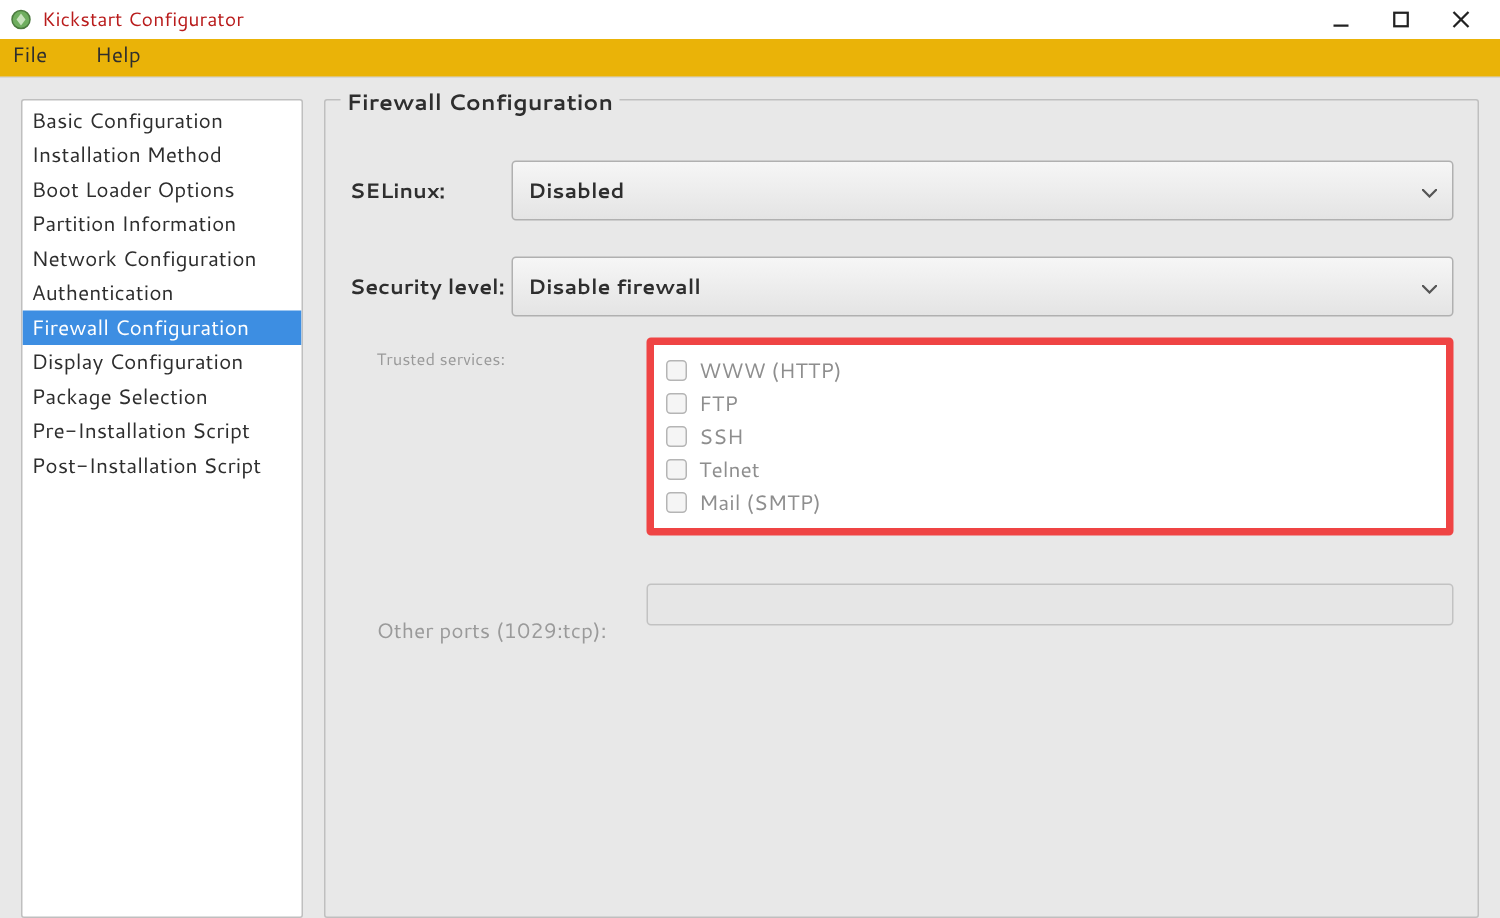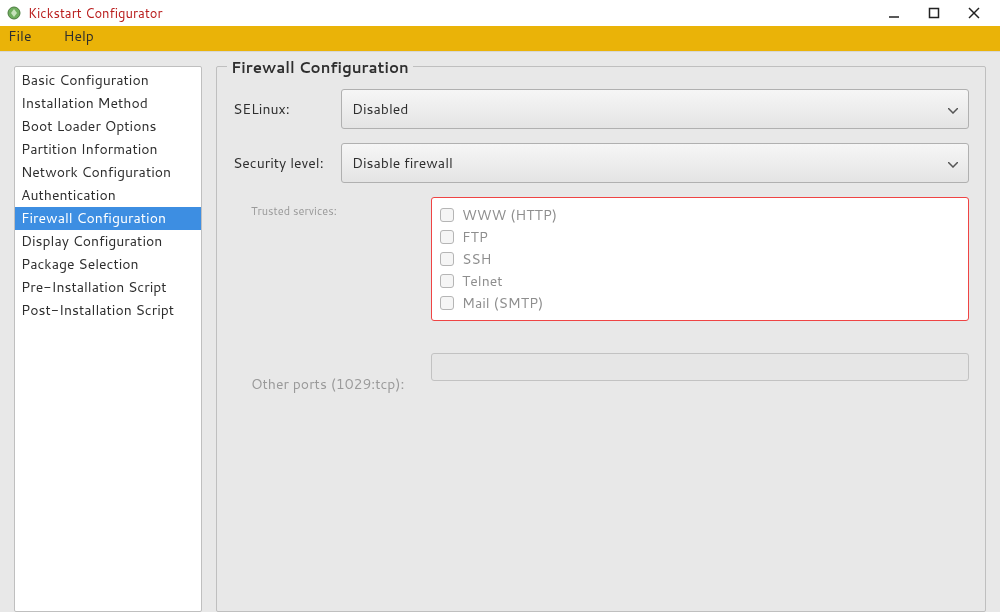--- a/index.html
+++ b/index.html
@@ -98,22 +98,23 @@
       background: #e8e8e8;
       padding: 0 4px;
       font-weight: bold;
       font-size: 15px;
       color: #2e2e2e;
     }
     
     .row {
       display: flex;
       align-items: center;
-      margin-top: 6px;
+      margin-top: 24px;
       margin-bottom: 14px;
+      font-weight: bold;
     }
     .row .lbl {
       width: 108px;
       font-size: 14px;
     }
     .row .ctrlarea {
       flex: 1;
     }
     
     .combo {
@@ -138,21 +139,21 @@
     }
     .indented .tlabel {
       width: 160px;
       color: #9a9a9a;
       font-size: 11px;
       padding-top: 6px;
     }
     .services {
       flex: 1;
       background: #ffffff;
-      border: 1px solid #ef4444;
+      border: 5px solid #ef4444;
       border-radius: 3px;
       padding: 6px 8px;
     }
     .svc {
       display: flex;
       align-items: center;
       gap: 8px;
       height: 22px;
       color: #8e8e8e;
       font-size: 14px;

